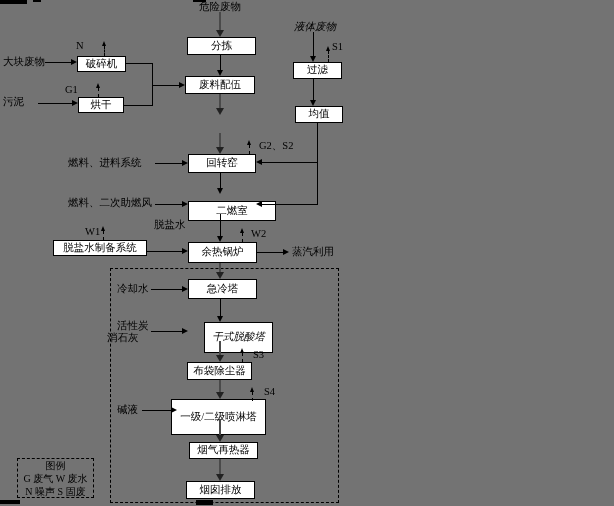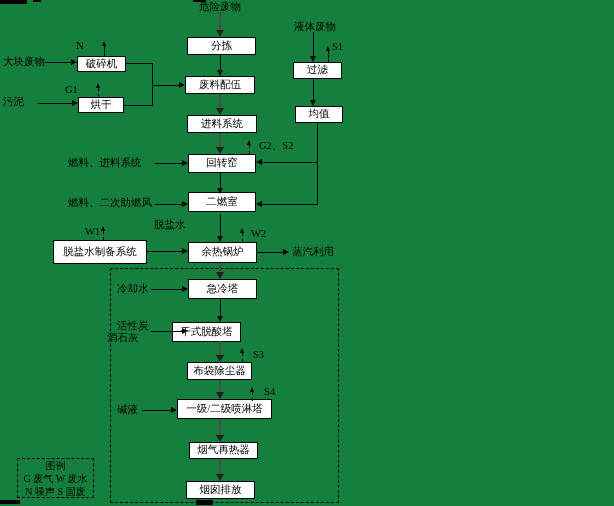--- a/index.html
+++ b/index.html
@@ -1,16 +1,16 @@
 <!DOCTYPE html>
 <html><head>
 <meta charset="utf-8">
 <style>
   html,body{margin:0;padding:0;}
-  .page{position:relative;width:614px;height:506px;background:#15803d;font-family:"Liberation Serif",serif;color:#000;overflow:hidden;}
+  .page{position:relative;width:614px;height:506px;background:#737373;font-family:"Liberation Serif",serif;color:#000;overflow:hidden;}
   .box{position:absolute;border:1px solid #000;display:flex;align-items:center;justify-content:center;font-size:10.5px;line-height:1;background:#fff;box-sizing:border-box;}
   .lbl{position:absolute;font-size:10.5px;line-height:1.1;white-space:nowrap;}
   .hl{position:absolute;height:1px;background:#000;}
   .vl{position:absolute;width:1px;background:#000;}
   .vthick{width:2px;background:#4a4a4a;}
   .dl{position:absolute;width:0;border-left:1px dashed #000;}
   .ah-d{position:absolute;width:0;height:0;border-left:3px solid transparent;border-right:3px solid transparent;border-top:6px solid #000;}
   .ah-D{position:absolute;width:0;height:0;border-left:4px solid transparent;border-right:4px solid transparent;border-top:7px solid #222;}
   .ah-u{position:absolute;width:0;height:0;border-left:2px solid transparent;border-right:2px solid transparent;border-bottom:5px solid #000;}
   .ah-r{position:absolute;width:0;height:0;border-top:3px solid transparent;border-bottom:3px solid transparent;border-left:6px solid #000;}
@@ -26,39 +26,38 @@
 
   <div class="mark" style="left:0;top:0;width:27px;height:4px;"></div>
   <div class="mark" style="left:33px;top:0;width:8px;height:2px;"></div>
   <div class="mark" style="left:193px;top:0;width:13px;height:2px;"></div>
   <div class="mark" style="left:0;top:500px;width:20px;height:4px;"></div>
   <div class="mark" style="left:196px;top:500px;width:17px;height:5px;"></div>
 
   <div class="dashbox" style="left:110px;top:268px;width:229px;height:235px;"></div>
 
   <div class="lbl" style="left:199px;top:1px;">危险废物</div>
-  <div class="lbl" style="left:294px;top:21px;">液体废物</div>
+  <div class="lbl" style="left:294px;top:21px;font-style:italic;">液体废物</div>
   <div class="lbl" style="left:3px;top:56px;">大块废物</div>
   <div class="lbl" style="left:3px;top:96px;">污泥</div>
 
   <div class="box" style="left:187px;top:37px;width:69px;height:18px;">分拣</div>
   <div class="box" style="left:185px;top:76px;width:70px;height:18px;">废料配伍</div>
-  <div class="box" style="left:187px;top:115px;width:70px;height:18px;">进料系统</div>
   <div class="box" style="left:188px;top:154px;width:68px;height:19px;">回转窑</div>
-  <div class="box" style="left:188px;top:192px;width:68px;height:20px;">二燃室</div>
+  <div class="box" style="left:188px;top:201px;width:88px;height:20px;">二燃室</div>
   <div class="box" style="left:188px;top:242px;width:69px;height:21px;">余热锅炉</div>
   <div class="box" style="left:188px;top:279px;width:69px;height:20px;">急冷塔</div>
-  <div class="box" style="left:172px;top:322px;width:69px;height:20px;">干式脱酸塔</div>
+  <div class="box" style="left:204px;top:322px;width:69px;height:31px;font-style:italic;">干式脱酸塔</div>
   <div class="box" style="left:187px;top:362px;width:65px;height:18px;">布袋除尘器</div>
-  <div class="box" style="left:177px;top:399px;width:95px;height:20px;">一级/二级喷淋塔</div>
+  <div class="box" style="left:171px;top:399px;width:95px;height:36px;">一级/二级喷淋塔</div>
   <div class="box" style="left:189px;top:442px;width:69px;height:17px;">烟气再热器</div>
   <div class="box" style="left:186px;top:481px;width:69px;height:18px;">烟囱排放</div>
   <div class="box" style="left:77px;top:56px;width:49px;height:16px;">破碎机</div>
   <div class="box" style="left:78px;top:97px;width:46px;height:16px;">烘干</div>
-  <div class="box" style="left:53px;top:240px;width:94px;height:24px;">脱盐水制备系统</div>
+  <div class="box" style="left:53px;top:240px;width:94px;height:16px;">脱盐水制备系统</div>
   <div class="box" style="left:293px;top:62px;width:49px;height:17px;">过滤</div>
   <div class="box" style="left:295px;top:106px;width:48px;height:17px;">均值</div>
 
   <div class="vl vthick" style="left:219px;top:12px;height:20px;"></div>
   <div class="ah-D" style="left:216px;top:30px;"></div>
   <div class="vl" style="left:220px;top:55px;height:16px;"></div>
   <div class="ah-d" style="left:217px;top:70px;"></div>
   <div class="vl vthick" style="left:219px;top:94px;height:16px;"></div>
   <div class="ah-D" style="left:216px;top:108px;"></div>
   <div class="vl vthick" style="left:219px;top:133px;height:16px;"></div>

